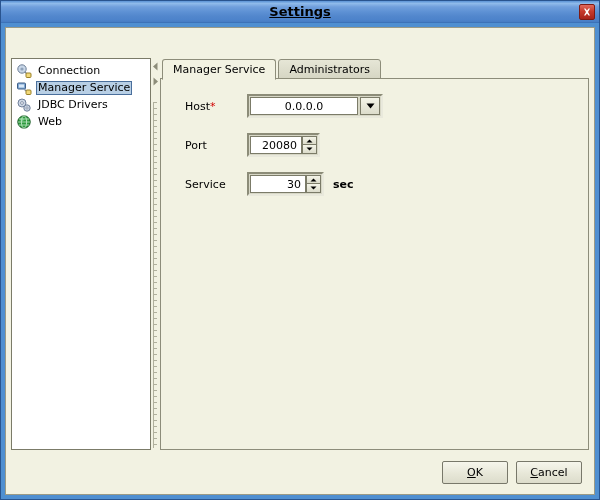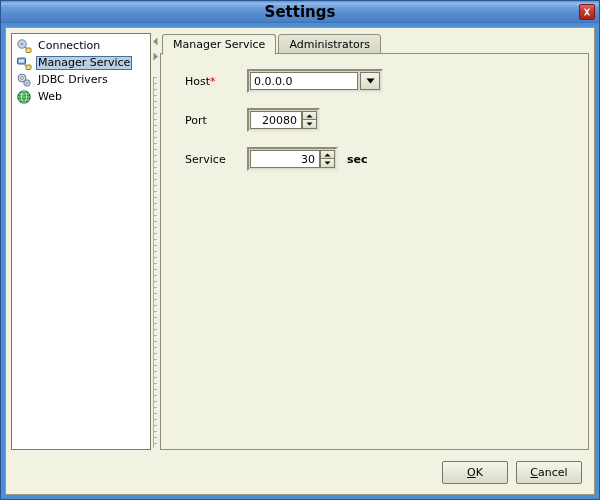--- a/index.html
+++ b/index.html
@@ -41,25 +41,26 @@
         #5287cd 72%,
         #4d83cb 88%,
         #477dc4 100%);
     border-bottom: 1px solid #3c72b8;
     display: flex;
     align-items: center;
     justify-content: center;
     box-sizing: border-box;
   }
   .title-text {
-    font-size: 15px;
+    font-size: 13px;
     font-weight: bold;
     color: #000000;
     letter-spacing: 0px;
     line-height: 22px;
+    text-decoration: underline;
   }
   .close-btn {
     position: absolute;
     right: 4px;
     top: 3px;
     width: 16px;
     height: 16px;
     box-sizing: border-box;
     background: linear-gradient(to bottom, #e06a5e 0%, #c63a2c 45%, #a8231a 100%);
     border: 1px solid #7e1a14;
@@ -83,20 +84,21 @@
     flex-direction: column;
   }
 
   .content-row {
     flex: 1 1 auto;
     display: flex;
     flex-direction: row;
     padding: 5px 5px 0 5px;
     box-sizing: border-box;
     min-height: 0;
+    margin-top: 25px;
   }
 
   
   .tree-panel {
     width: 140px;
     flex: 0 0 140px;
     background: #ffffff;
     border: 1px solid #7b7b68;
     box-sizing: border-box;
     padding: 4px 2px;
@@ -251,20 +253,21 @@
   .combo-field {
     width: 108px;
     box-sizing: border-box;
     background: #ffffff;
     border: 1px solid #7b7b68;
     font-size: 11px;
     color: #000000;
     display: flex;
     align-items: center;
     padding: 0 3px;
+    justify-content: center;
   }
   .combo-btn {
     width: 20px;
     margin-left: 2px;
     box-sizing: border-box;
     background: linear-gradient(to bottom, #f4f4e8 0%, #dcdccb 100%);
     border: 1px solid #7b7b68;
     display: flex;
     align-items: center;
     justify-content: center;
@@ -287,21 +290,21 @@
     background: #ffffff;
     border: 1px solid #7b7b68;
     font-size: 11px;
     color: #000000;
     display: flex;
     align-items: center;
     justify-content: flex-end;
     padding: 0 4px;
   }
   .spin-field.port { width: 52px; }
-  .spin-field.timeout { width: 70px; }
+  .spin-field.timeout { width: 56px; }
   .spin-btns {
     width: 15px;
     display: flex;
     flex-direction: column;
   }
   .spin-up, .spin-down {
     flex: 1 1 50%;
     background: linear-gradient(to bottom, #f4f4e8 0%, #dcdccb 100%);
     border: 1px solid #7b7b68;
     display: flex;

